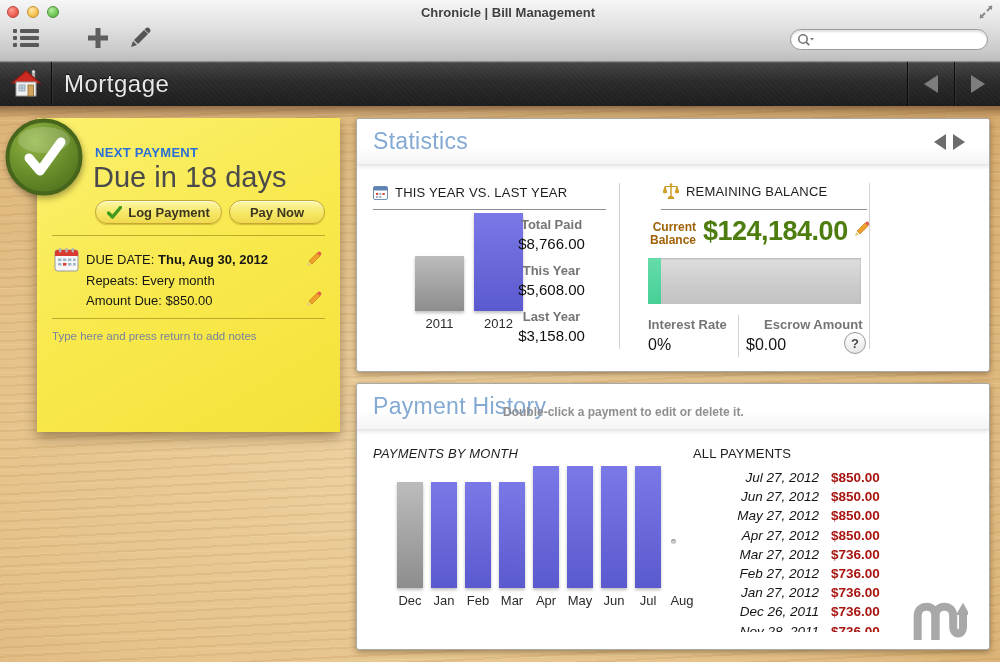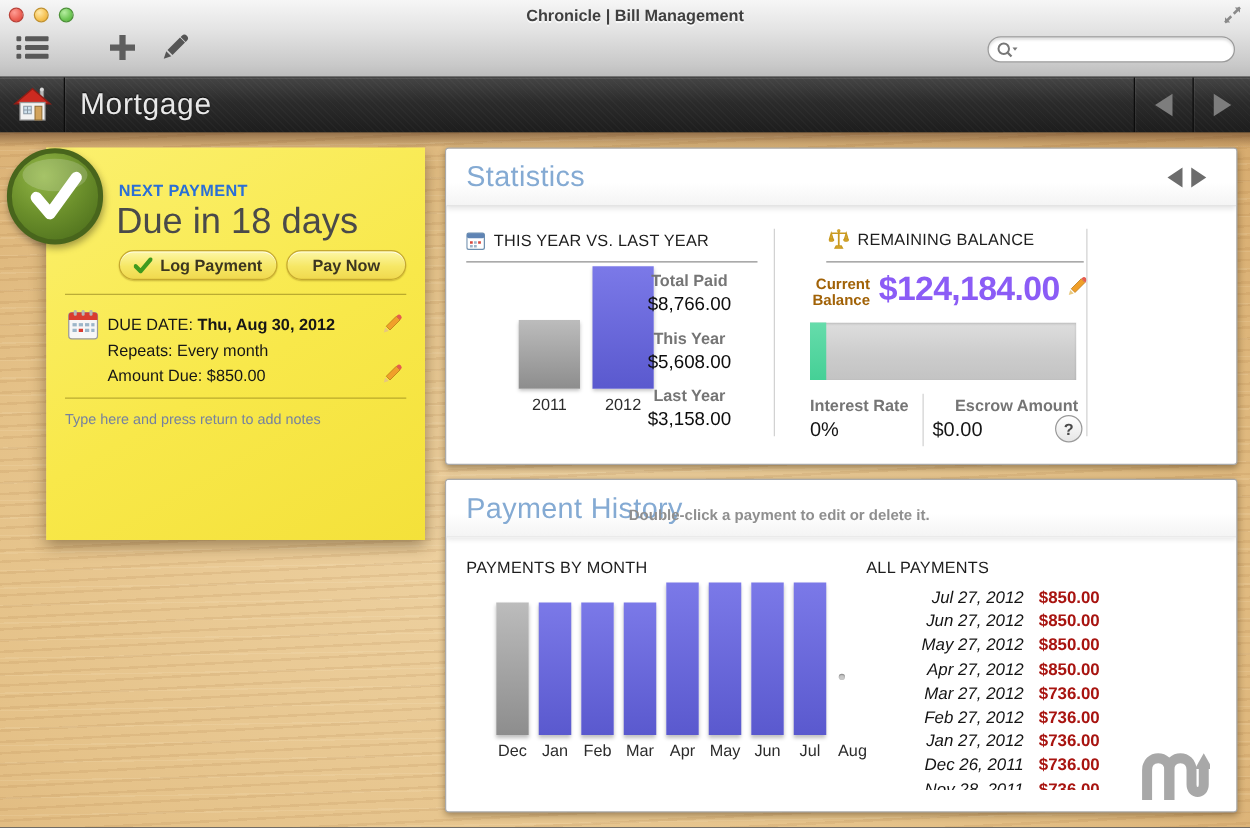--- a/index.html
+++ b/index.html
@@ -98,21 +98,21 @@
   .vcol { display:flex; flex-direction:column; align-items:center; justify-content:flex-end; }
   .vbar { width:100%; box-shadow:0 2px 3px rgba(0,0,0,.25); }
   .vlabel { margin-top:5px; font-size:13px; color:#2c2c2c; }
 
   .stat-col { position:absolute; left:137px; top:98px; width:115px; text-align:center; }
   .stat-label { font-size:13px; font-weight:bold; color:#757575; margin-top:11px; }
   .stat-value { font-size:15px; color:#0d0d0d; margin-top:3px; }
 
   .cb-label { position:absolute; left:289px; top:102px; width:50px; text-align:right;
     font-size:12px; font-weight:bold; color:#a16207; line-height:1.1; }
-  .cb-value { position:absolute; left:346px; top:97px; font-size:27px; font-weight:bold; color:#8b5cf6; letter-spacing:-.5px; }
+  .cb-value { position:absolute; left:346px; top:97px; font-size:27px; font-weight:bold; color:#4d7c0f; letter-spacing:-.5px; }
   .progress { position:absolute; left:291px; top:139px; width:213px; height:46px;
     background:linear-gradient(180deg,#dedede 0%,#cbcbcb 60%,#c3c3c3 100%);
     box-shadow:inset 0 1px 2px rgba(0,0,0,.18); }
   .progress-fill { height:100%; background:linear-gradient(180deg,#66dcab 0%,#45d096 100%); }
   .kv-label { position:absolute; font-size:13px; font-weight:bold; color:#757575; }
   .kv-value { position:absolute; font-size:16px; color:#151515; }
   .help-btn { position:absolute; left:487px; top:213px; width:22px; height:22px; border-radius:50%;
     border:1px solid #9a9a9a; background:linear-gradient(180deg,#fff,#e6e6e6);
     font-size:13px; font-weight:bold; color:#4a4a4a; display:flex; align-items:center; justify-content:center; cursor:default; }
 
@@ -365,21 +365,21 @@
       <div class="help-btn">?</div>
 
       <div class="vdiv" style="left:512px; top:64px; height:166px;"></div>
     </div>
 
     <div class="panel panel-hist">
       <div class="panel-head">
         <div class="panel-title">Payment History</div>
         <div class="panel-sub">Double-click a payment to edit or delete it.</div>
       </div>
-      <div class="sec-head" style="left:16px; top:62px;">PAYMENTS BY MONTH</div>
+      <div class="sec-head" style="left:16px; top:62px;font-style:italic;">PAYMENTS BY MONTH</div>
       <div class="sec-head" style="left:336px; top:62px;">ALL PAYMENTS</div>
 
       <div class="vchart" id="month-chart" style="left:12px; top:102px; height:122px; gap:8px;">
           <div class="vcol" style="width: 26px;">
             <div class="vbar" style="height: 106px; background: linear-gradient(rgb(188, 188, 188) 0%, rgb(141, 141, 141) 100%);"></div>
             <div class="vlabel">Dec</div>
           </div>
           <div class="vcol" style="width: 26px;">
             <div class="vbar" style="height: 106px; background: linear-gradient(rgb(123, 121, 232) 0%, rgb(90, 89, 206) 100%);"></div>
             <div class="vlabel">Jan</div>

